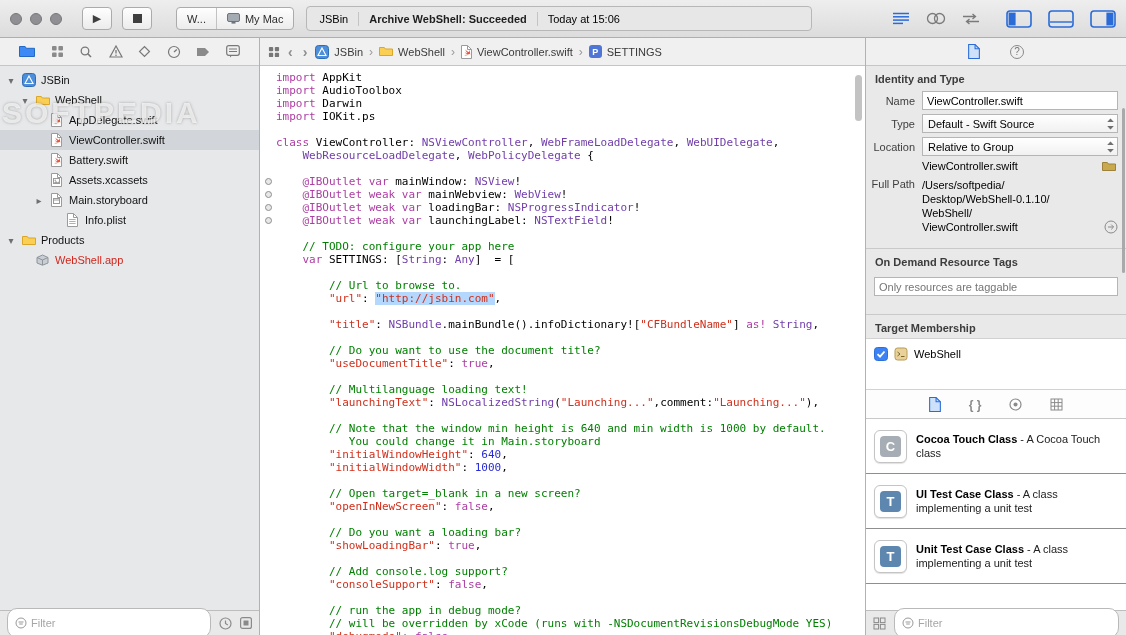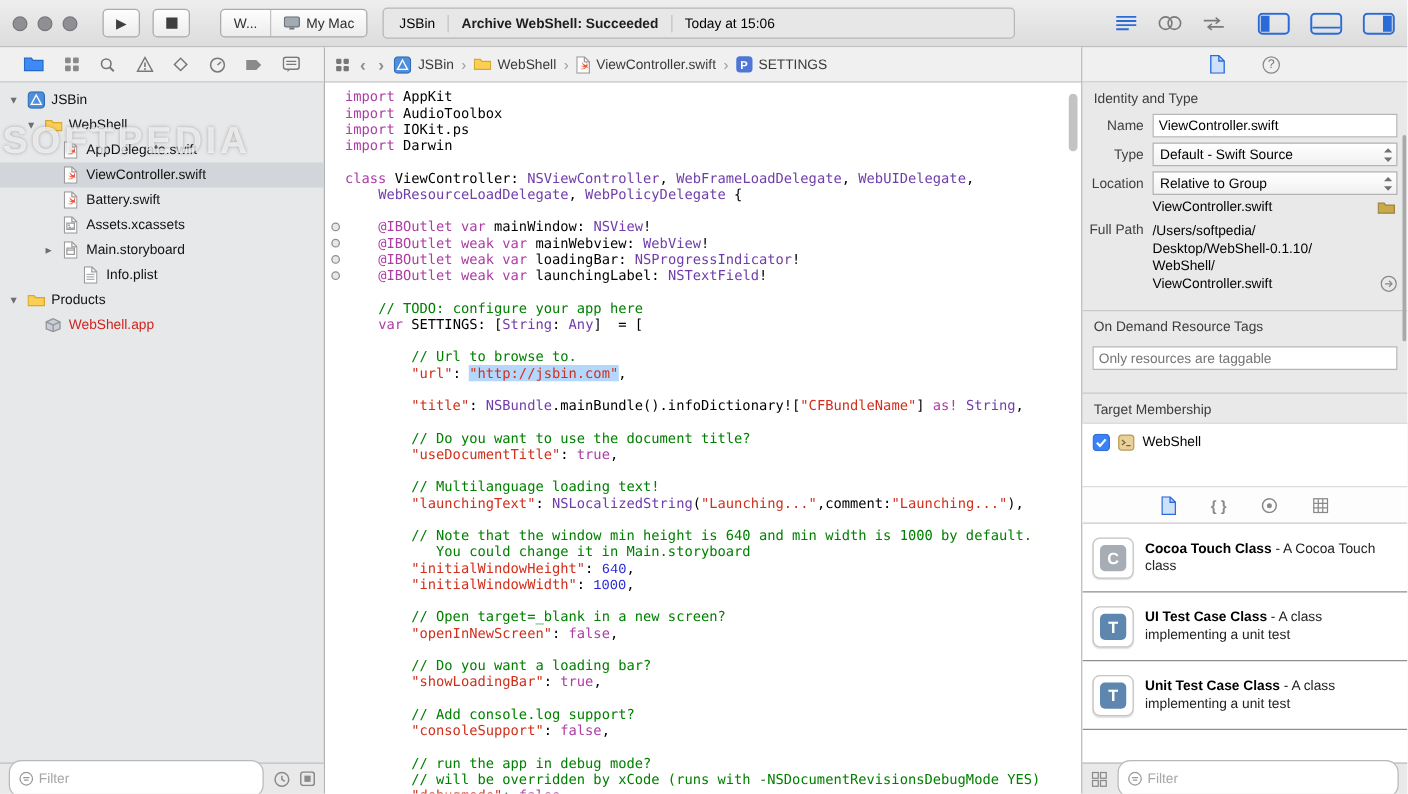--- a/index.html
+++ b/index.html
@@ -68,27 +68,27 @@
                         background:transparent; min-width:20px; }
   .filter-field input::placeholder { color:#A6A6A6; }
 
   
   .code-wrap { position:relative; flex:1; overflow:hidden; }
   .code { padding-top:5px; font-family:"DejaVu Sans Mono", monospace; font-size:11px; line-height:13px; }
   .code-line { display:flex; white-space:pre; height:13px; }
   .gutter { width:16px; flex:none; display:inline-flex; align-items:center; justify-content:center; }
   .conn-dot { width:7px; height:7px; border:1px solid #8F8F8F; border-radius:50%; background:#E8E8E8; }
   .tk-k { color:#AD3DA4; } .tk-t { color:#703DAA;margin-top:17px; } .tk-s { color:#D12F1B; }
-  .tk-n { color:#272AD8;font-family:Liberation Mono, monospace; } .tk-c { color:#008000; } .tk-p { color:#000; }
+  .tk-n { color:#272AD8; } .tk-c { color:#008000; } .tk-p { color:#000; }
   .tk-hl { color:#D12F1B; background:#B4D8FD; }
   .vthumb { position:absolute; right:3px; top:9px; width:7px; height:46px; border-radius:4px; background:#C3C3C3; }
 
   
   .insp-sections { background:#E9E9E9; }
-  .insp-header { font-weight:normal; color:#3C3C3C; padding:7px 9px 4px; }
+  .insp-header { font-weight:bold; color:#3C3C3C; padding:7px 9px 4px; }
   .insp-row { display:flex; align-items:center; padding:2px 8px 2px 0; }
   .insp-label { width:56px; text-align:right; padding-right:7px; color:#3F3F3F; flex:none; }
   .insp-control { flex:1; display:flex; align-items:center; }
   .text-field { width:100%; height:19px; border:1px solid #B5B5B5; background:#fff; padding:0 4px;
                 font-size:11px; font-family:"Liberation Sans",sans-serif; }
   .popup { width:100%; height:19px; border:1px solid #B5B5B5; background:linear-gradient(#FFF,#F1F1F1);
            display:flex; align-items:center; justify-content:space-between; padding:0 2px 0 5px; }
   .fullpath-row { display:flex; align-items:flex-start; padding:4px 8px 6px 0; position:relative; }
   .fullpath-val { line-height:14px; color:#000; }
   .arrow-btn { position:absolute; right:8px; bottom:6px; }
@@ -478,22 +478,22 @@
             <span class="crumb">
               <span class="p-badge">P</span>
               <span>SETTINGS</span>
             </span>
           </span>
       </div>
       <div class="code-wrap">
         <div class="code">
             <div class="code-line"><span class="gutter"></span><span class="code-text"><span class="tk-k">import</span><span class="tk-p"> AppKit</span></span></div>
             <div class="code-line"><span class="gutter"></span><span class="code-text"><span class="tk-k">import</span><span class="tk-p"> AudioToolbox</span></span></div>
+            <div class="code-line"><span class="gutter"></span><span class="code-text"><span class="tk-k">import</span><span class="tk-p"> Darwin</span></span></div>
             <div class="code-line"><span class="gutter"></span><span class="code-text"><span class="tk-k">import</span><span class="tk-p"> IOKit.ps</span></span></div>
-            <div class="code-line"><span class="gutter"></span><span class="code-text"><span class="tk-k">import</span><span class="tk-p"> Darwin</span></span></div>
             <div class="code-line"><span class="gutter"></span><span class="code-text"></span></div>
             <div class="code-line"><span class="gutter"></span><span class="code-text"><span class="tk-k">class</span><span class="tk-p"> ViewController: </span><span class="tk-t">NSViewController</span><span class="tk-p">, </span><span class="tk-t">WebFrameLoadDelegate</span><span class="tk-p">, </span><span class="tk-t">WebUIDelegate</span><span class="tk-p">,</span></span></div>
             <div class="code-line"><span class="gutter"></span><span class="code-text"><span class="tk-p">    </span><span class="tk-t">WebResourceLoadDelegate</span><span class="tk-p">, </span><span class="tk-t">WebPolicyDelegate</span><span class="tk-p"> {</span></span></div>
             <div class="code-line"><span class="gutter"></span><span class="code-text"></span></div>
             <div class="code-line"><span class="gutter"><span class="conn-dot"></span></span><span class="code-text"><span class="tk-p">    </span><span class="tk-k">@IBOutlet</span><span class="tk-p"> </span><span class="tk-k">var</span><span class="tk-p"> mainWindow: </span><span class="tk-t">NSView</span><span class="tk-p">!</span></span></div>
             <div class="code-line"><span class="gutter"><span class="conn-dot"></span></span><span class="code-text"><span class="tk-p">    </span><span class="tk-k">@IBOutlet</span><span class="tk-p"> </span><span class="tk-k">weak</span><span class="tk-p"> </span><span class="tk-k">var</span><span class="tk-p"> mainWebview: </span><span class="tk-t">WebView</span><span class="tk-p">!</span></span></div>
             <div class="code-line"><span class="gutter"><span class="conn-dot"></span></span><span class="code-text"><span class="tk-p">    </span><span class="tk-k">@IBOutlet</span><span class="tk-p"> </span><span class="tk-k">weak</span><span class="tk-p"> </span><span class="tk-k">var</span><span class="tk-p"> loadingBar: </span><span class="tk-t">NSProgressIndicator</span><span class="tk-p">!</span></span></div>
             <div class="code-line"><span class="gutter"><span class="conn-dot"></span></span><span class="code-text"><span class="tk-p">    </span><span class="tk-k">@IBOutlet</span><span class="tk-p"> </span><span class="tk-k">weak</span><span class="tk-p"> </span><span class="tk-k">var</span><span class="tk-p"> launchingLabel: </span><span class="tk-t">NSTextField</span><span class="tk-p">!</span></span></div>
             <div class="code-line"><span class="gutter"></span><span class="code-text"></span></div>
             <div class="code-line"><span class="gutter"></span><span class="code-text"><span class="tk-p">    </span><span class="tk-c">// TODO: configure your app here</span></span></div>

